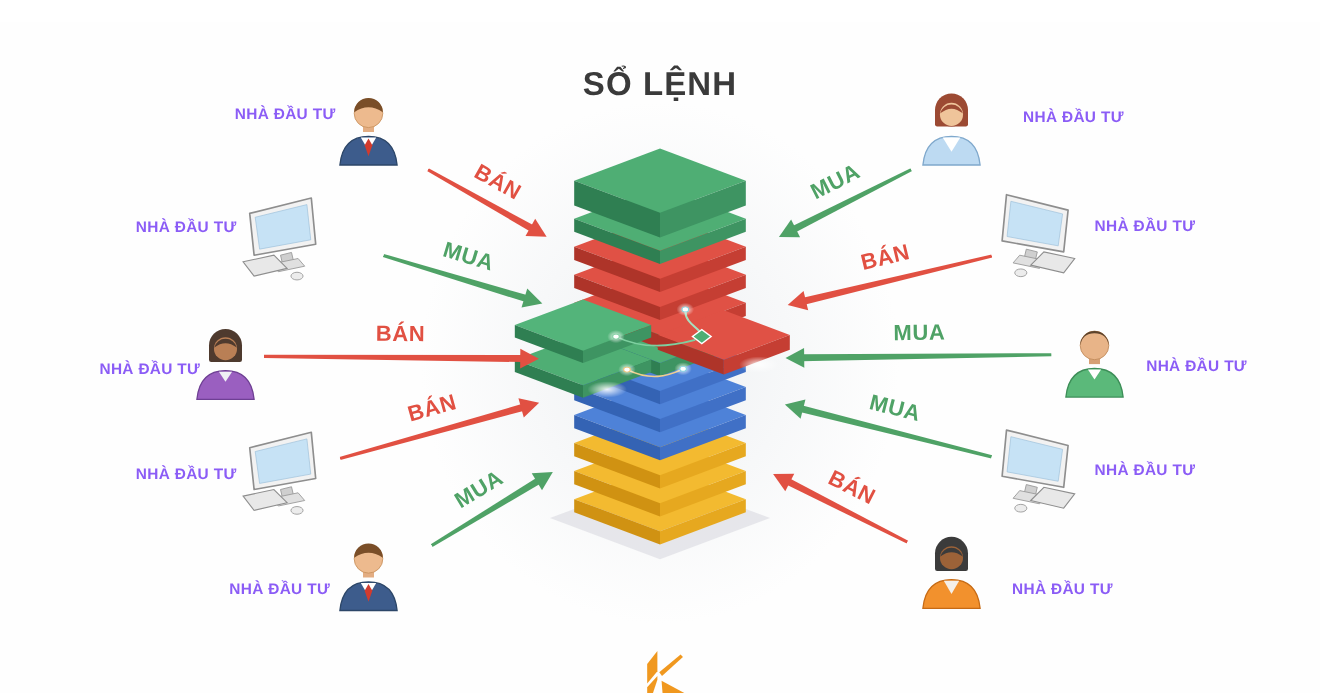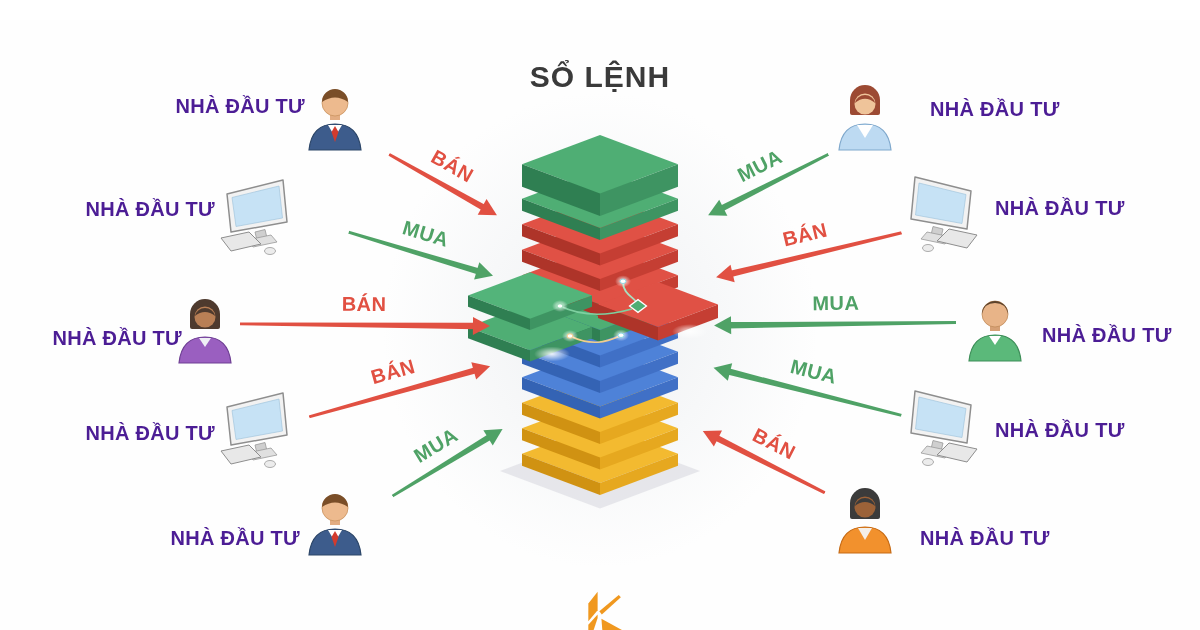--- a/index.html
+++ b/index.html
@@ -2,21 +2,21 @@
 <html><head>
 <meta charset="utf-8">
 <style>
   html,body{margin:0;padding:0;background:#fff;}
   .canvas{position:relative;width:1200px;height:630px;overflow:hidden;background:#fefefe;
           font-family:"Liberation Sans","DejaVu Sans",sans-serif;margin-top:20px;}
   .glow{position:absolute;left:380px;top:70px;width:440px;height:480px;
         background:radial-gradient(ellipse at center,rgba(226,230,234,.55),rgba(255,255,255,0) 70%);}
   .title{position:absolute;left:450px;top:40px;width:300px;text-align:center;
          font-size:30px;font-weight:700;letter-spacing:1px;color:#3a3a3a;}
-  .inv-label{position:absolute;width:160px;font-size:20px;font-weight:700;color:#4c1d95;
+  .inv-label{position:absolute;width:160px;font-size:14px;font-weight:700;color:#8b5cf6;
              letter-spacing:.3px;white-space:nowrap;}
   .inv-label.r{text-align:left;}
   .inv-label.l{text-align:right;}
   .icon{position:absolute;}
   .arrow{position:absolute;height:34px;transform-origin:50% 24px;}
   .arrow .shaft{position:absolute;top:22px;height:16px;background:currentColor;}
   .arrow.ltr .shaft{left:2px;right:14px;clip-path:polygon(0 41%,100% 30%,100% 70%,0 59%);}
   .arrow.rtl .shaft{left:14px;right:2px;clip-path:polygon(0 30%,100% 41%,100% 59%,0 70%);}
   .arrow .head{position:absolute;top:30px;width:0;height:0;transform:translateY(-50%);
                border-top:9px solid transparent;border-bottom:9px solid transparent;}

